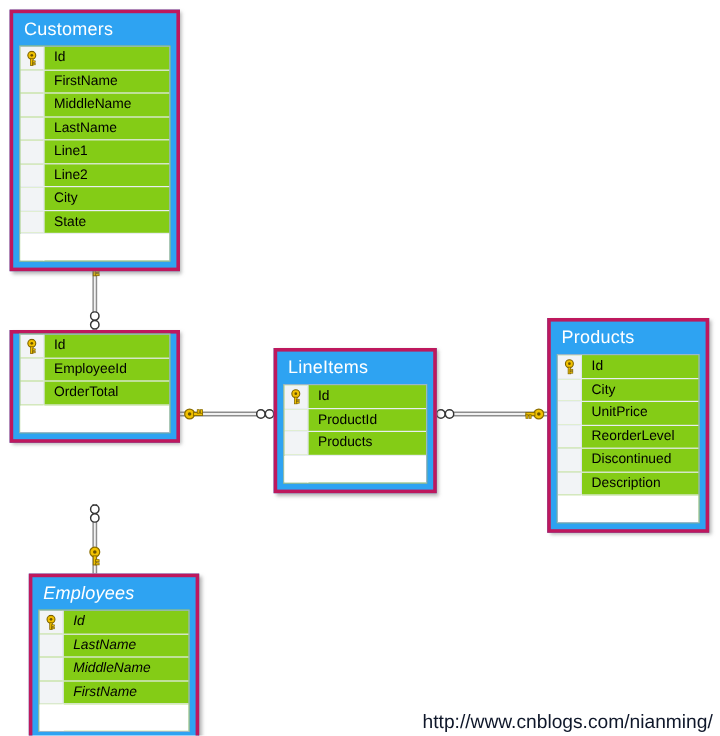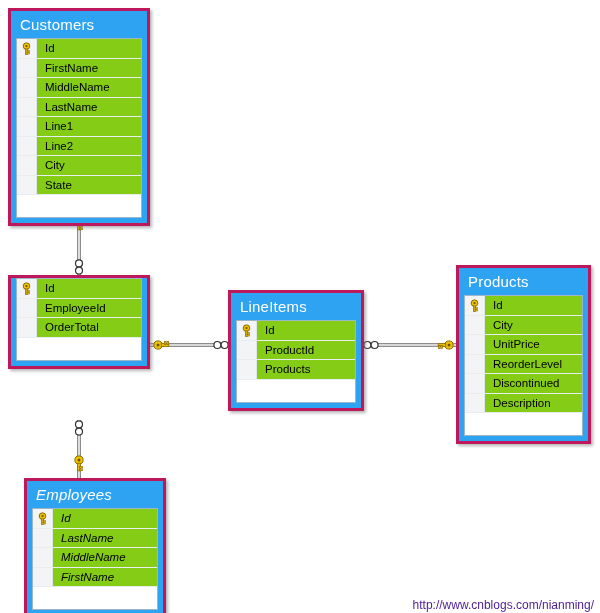--- a/index.html
+++ b/index.html
@@ -93,22 +93,22 @@
   
   .key-icon {
     display: block;
   }
 
   
   #watermark {
     position: absolute;
     right: 6px;
     bottom: 1px;
-    font-size: 12px;
-    color: #4c1d95;
+    font-size: 16px;
+    color: #0f172a;
     white-space: nowrap;
   }
 </style>
 </head>
 <body>
 
 <div id="canvas">
 
   <svg id="connectors" viewBox="0 0 600 613" width="600" height="613">
     <defs>

